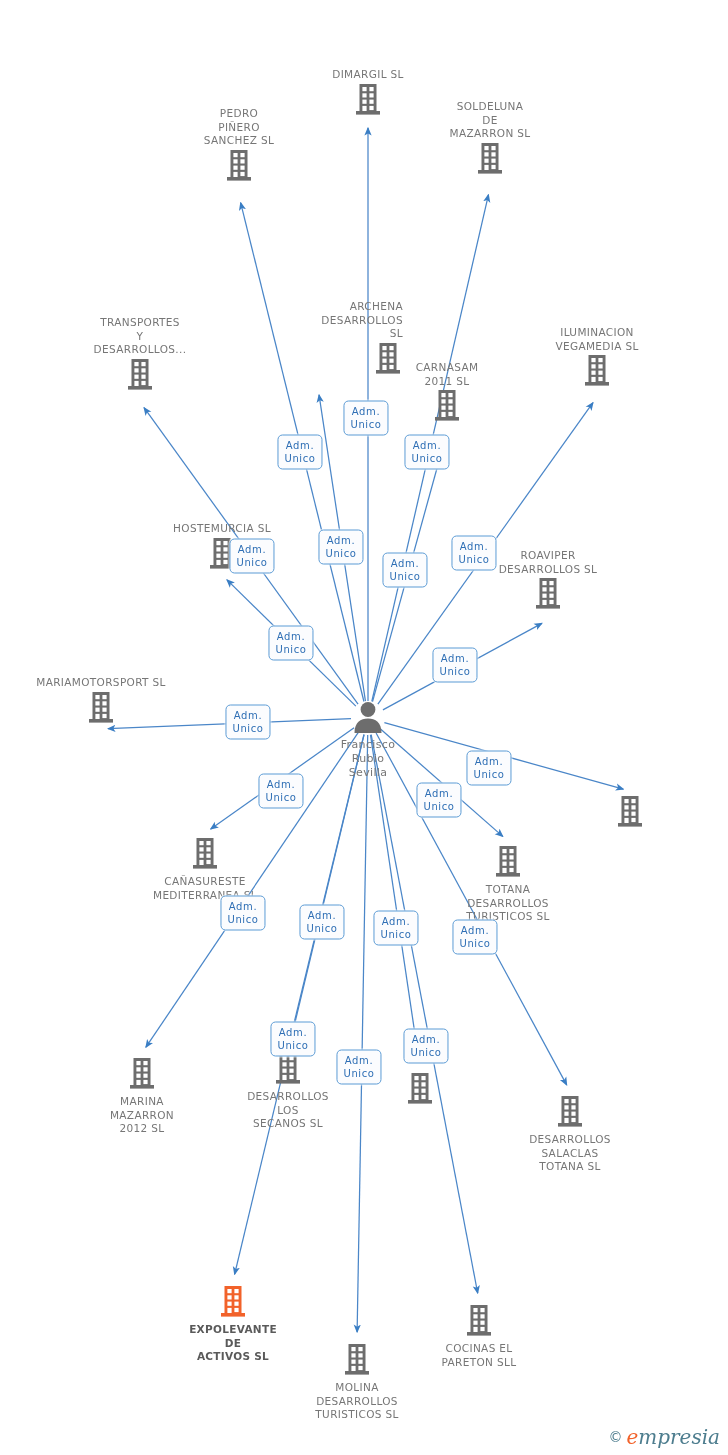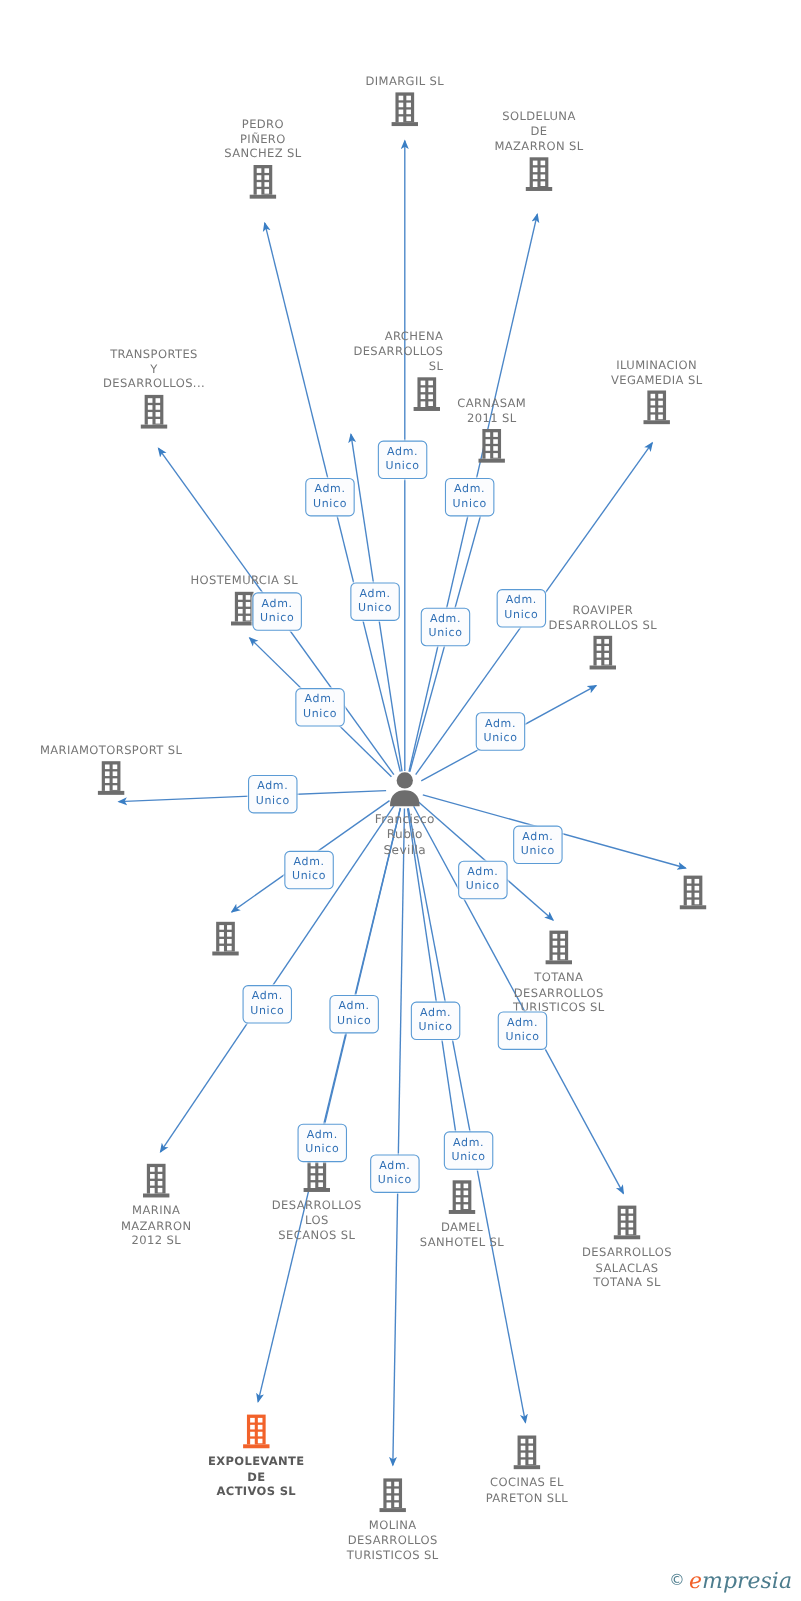--- a/index.html
+++ b/index.html
@@ -285,20 +285,22 @@
               <rect x="9.4" y="4" width="4.2" height="4.2"></rect>
               <rect x="16.4" y="4" width="4.2" height="4.2"></rect>
               <rect x="9.4" y="10.3" width="4.2" height="4.2"></rect>
               <rect x="16.4" y="10.3" width="4.2" height="4.2"></rect>
               <rect x="9.4" y="16.6" width="4.2" height="4.2"></rect>
               <rect x="16.4" y="16.6" width="4.2" height="4.2"></rect>
               <rect x="9.4" y="22.9" width="4.2" height="5.1"></rect>
               <rect x="16.4" y="22.9" width="4.2" height="4.2"></rect>
             </g>
           </svg></span>
+        <span class="lbl">CAÑASURESTE
+MEDITERRANEA SL</span>
       </div>
       <div class="node" style="left: 142px; top: 1057px;">
         <span class="ico"><svg width="30" height="34" viewBox="0 0 30 34">
             <rect x="6.5" y="1" width="17" height="27" fill="#6d6d6d"></rect>
             <rect x="3" y="28" width="24" height="3.6" fill="#6d6d6d"></rect>
             <g fill="#ffffff">
               <rect x="9.4" y="4" width="4.2" height="4.2"></rect>
               <rect x="16.4" y="4" width="4.2" height="4.2"></rect>
               <rect x="9.4" y="10.3" width="4.2" height="4.2"></rect>
               <rect x="16.4" y="10.3" width="4.2" height="4.2"></rect>
@@ -339,22 +341,20 @@
               <rect x="9.4" y="4" width="4.2" height="4.2"></rect>
               <rect x="16.4" y="4" width="4.2" height="4.2"></rect>
               <rect x="9.4" y="10.3" width="4.2" height="4.2"></rect>
               <rect x="16.4" y="10.3" width="4.2" height="4.2"></rect>
               <rect x="9.4" y="16.6" width="4.2" height="4.2"></rect>
               <rect x="16.4" y="16.6" width="4.2" height="4.2"></rect>
               <rect x="9.4" y="22.9" width="4.2" height="5.1"></rect>
               <rect x="16.4" y="22.9" width="4.2" height="4.2"></rect>
             </g>
           </svg></span>
-        <span class="lbl">DAMEL
-SANHOTEL SL</span>
       </div>
       <div class="node" style="left: 570px; top: 1095px;">
         <span class="ico"><svg width="30" height="34" viewBox="0 0 30 34">
             <rect x="6.5" y="1" width="17" height="27" fill="#6d6d6d"></rect>
             <rect x="3" y="28" width="24" height="3.6" fill="#6d6d6d"></rect>
             <g fill="#ffffff">
               <rect x="9.4" y="4" width="4.2" height="4.2"></rect>
               <rect x="16.4" y="4" width="4.2" height="4.2"></rect>
               <rect x="9.4" y="10.3" width="4.2" height="4.2"></rect>
               <rect x="16.4" y="10.3" width="4.2" height="4.2"></rect>

